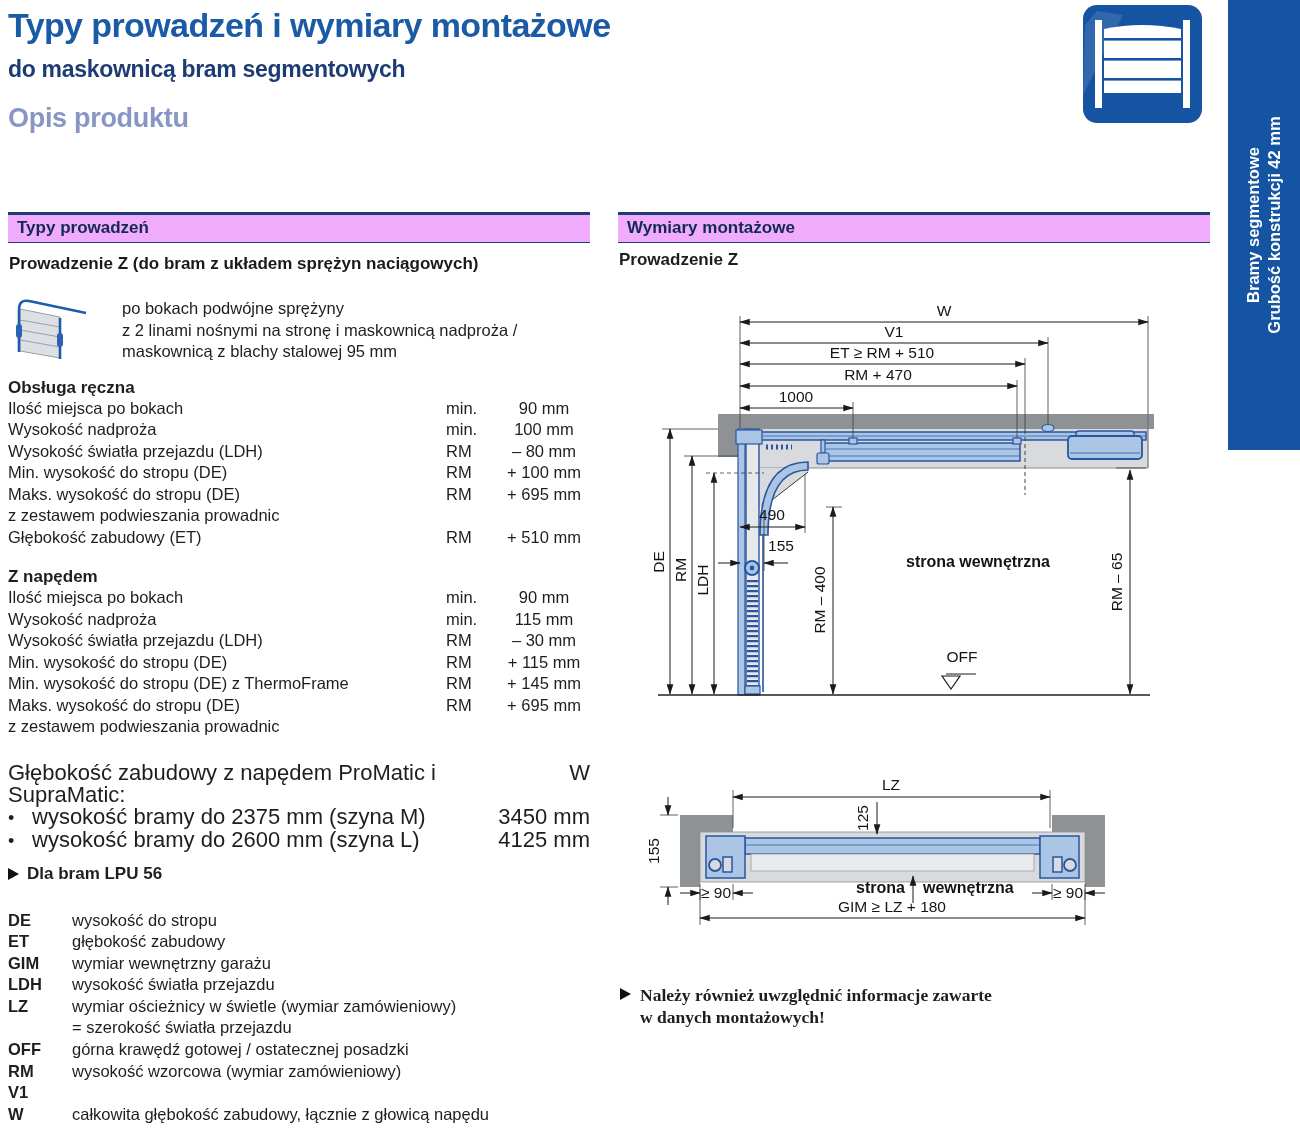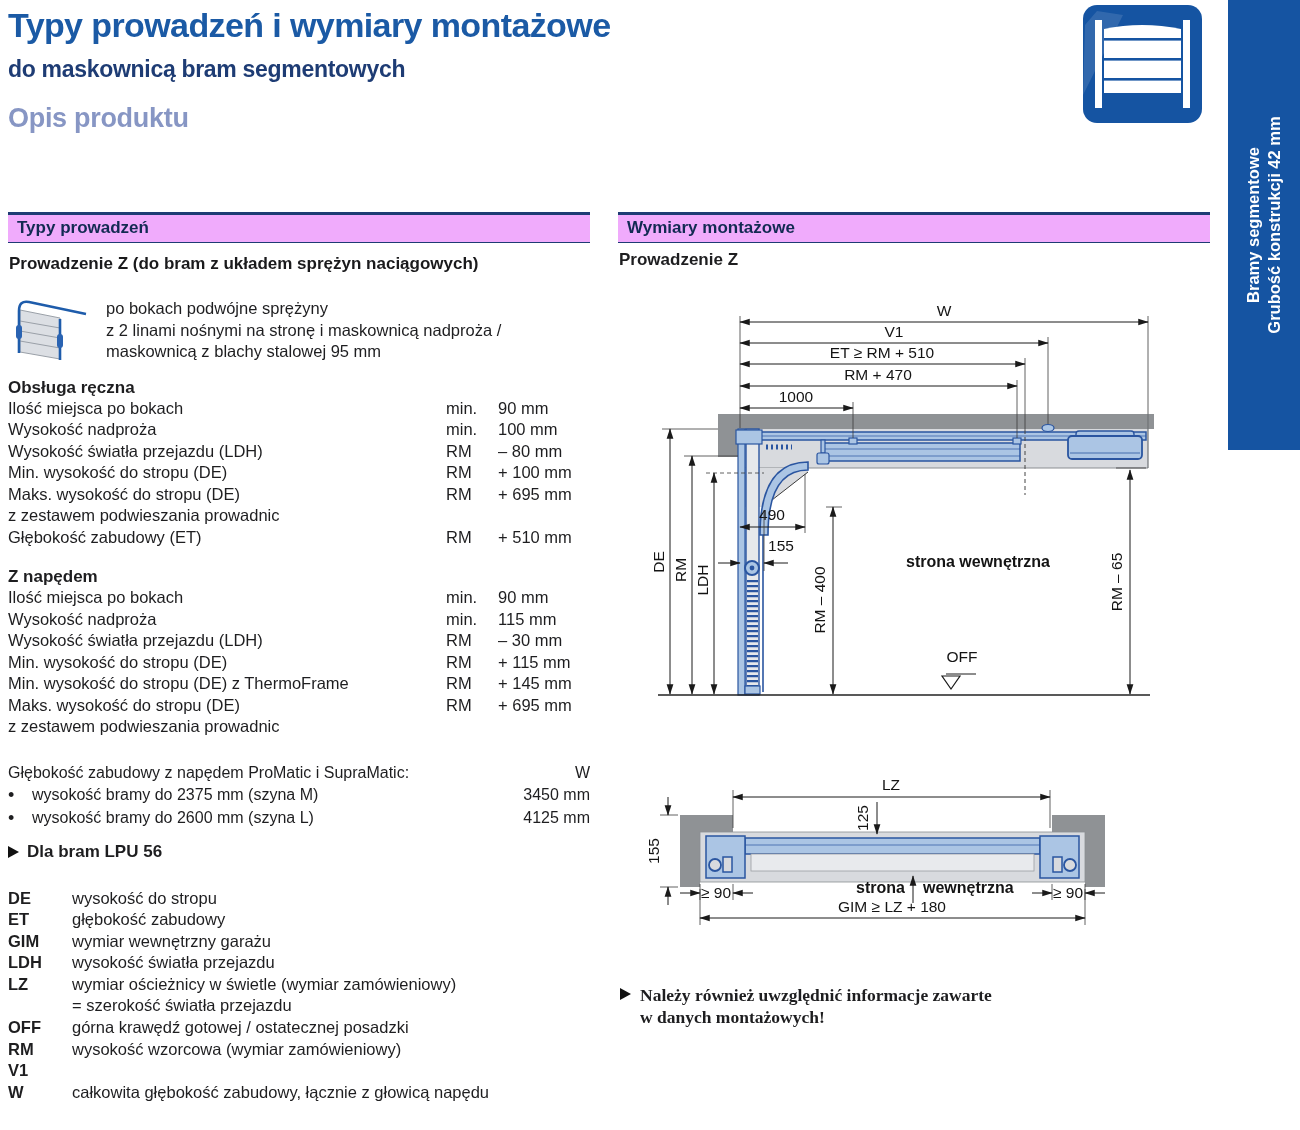--- a/index.html
+++ b/index.html
@@ -17,31 +17,31 @@
     color:#fff;font-weight:700;font-size:16.5px;line-height:21px;text-align:center;white-space:nowrap;}
 
   
   .leftcol{position:absolute;left:8px;top:212px;width:582px;}
   .rightcol{position:absolute;left:618px;top:212px;width:592px;height:918px;}
 
   .hbar{box-sizing:border-box;height:31px;background:#f0abfc;border-top:3px solid #1e3c74;border-bottom:1px solid #1e3c74;
     padding-left:9px;font-size:17px;font-weight:700;color:#122a52;line-height:26px;}
   .lead{margin:11px 0 0 1px;font-size:17px;font-weight:700;color:#1a1a1c;}
 
-  .intro{margin-top:22px;display:flex;gap:16px;align-items:flex-end;}
+  .intro{margin-top:22px;display:flex;gap:32px;align-items:flex-start;}
   .intro-icon{flex:0 0 82px;}
   .intro-text{font-size:16.5px;line-height:21.5px;padding-top:2px;}
 
   .sheading{margin-top:15px;font-size:17px;font-weight:700;}
   .sheading.pow{margin-top:19px;}
   .trow{display:grid;grid-template-columns:438px 52px 92px;line-height:21.5px;font-size:16.5px;}
   .tq{text-align:left;}
-  .tv{text-align:left;}
-
-  .depth{margin-top:24px;font-size:16px;line-height:22px;}
+  .tv{text-align:center;}
+
+  .depth{margin-top:24px;font-size:22px;line-height:22px;}
   .depth-head{display:grid;grid-template-columns:1fr 92px;}
   .depth-row{display:grid;grid-template-columns:24px 1fr 92px;}
   .depth-row .bull::before{content:"•";font-size:18px;}
   .depth-head .tv,.depth-row .tv{text-align:right;}
 
   .lpu{margin-top:12px;display:flex;align-items:center;gap:8px;}
   .tri{width:0;height:0;border-left:11px solid #111;border-top:6.5px solid transparent;border-bottom:6.5px solid transparent;}
   .lpu-text{font-size:17px;font-weight:700;}
 
   .defs{margin-top:26px;font-size:16.5px;line-height:21.6px;}

